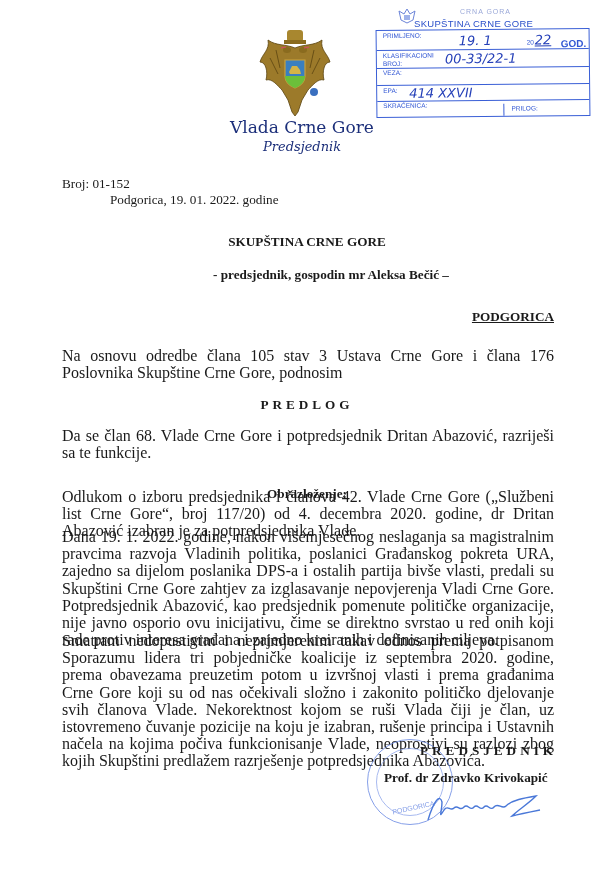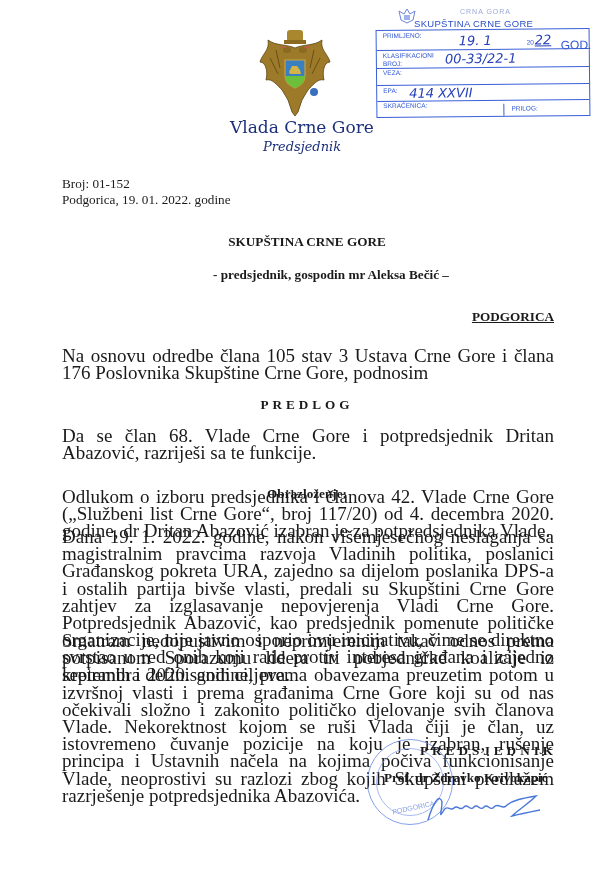--- a/index.html
+++ b/index.html
@@ -11,34 +11,34 @@
 
   
   .stamp { left: 376px; top: 12px; width: 216px; height: 104px; color: #2a4fc9; font-family: "Liberation Sans", sans-serif; }
   .stamp-logo { left: 20px; top: -4px; width: 22px; height: 16px; }
   .stamp-sub { left: 84px; top: -4px; font-size: 7px; color: #9aa8d8; letter-spacing: 1px; }
   .stamp-title { left: 38px; top: 6px; font-size: 9.5px; letter-spacing: 0.3px; }
   .stamp-box { left: 0; top: 17px; width: 212px; height: 86px; border: 1.2px solid #3a5fd6; transform: rotate(-0.6deg); }
   .stamp-row { position: absolute; left: 0; right: 0; border-bottom: 1.2px solid #3a5fd6; }
   .stamp-label { position: absolute; font-size: 6.5px; color: #3358d4; }
   .hand { position: absolute; font-family: "DejaVu Sans", sans-serif; font-style: italic; color: #2540b8; font-size: 13px; }
-  .stamp-small { position: absolute; font-size: 12px; font-weight: normal; color: #3358d4; }
+  .stamp-small { position: absolute; font-size: 10px; font-weight: bold; color: #3358d4; }
 
   
   .crest { left: 256px; top: 28px; width: 78px; height: 90px; }
   .crest-caption1 { left: 230px; top: 117px; font-family: "DejaVu Serif", serif; font-size: 17px; color: #1c2f7a; }
   .crest-caption2 { left: 263px; top: 139px; font-family: "DejaVu Serif", serif; font-style: italic; font-size: 13px; color: #1c2f7a; }
 
   .line { font-size: 13.2px; line-height: 16px; white-space: nowrap; }
   .meta { left: 62px; }
   .center { left: 0; width: 614px; text-align: center; }
   .bold { font-weight: bold; }
   .underline { text-decoration: underline; }
 
-  .para { left: 62px; width: 492px; font-size: 19px; line-height: 17.2px; text-align: justify; }
+  .para { left: 62px; width: 492px; font-size: 16px; line-height: 17.2px; text-align: justify; }
   .spaced { letter-spacing: 4px; }
 
   
   .seal { left: 367px; top: 739px; width: 84px; height: 84px; border: 1.5px solid #5d7fe0; border-radius: 50%; opacity: 0.75; }
   .seal-inner { position: absolute; left: 8px; top: 8px; width: 66px; height: 66px; border: 1px solid #8aa2ea; border-radius: 50%; }
   .seal-text { position: absolute; left: 24px; top: 64px; font-family: "Liberation Sans", sans-serif; font-size: 7px; color: #5d7fe0; transform: rotate(-12deg); }
   .signature { left: 420px; top: 790px; width: 130px; height: 34px; }
 </style>
 </head>
 <body>
@@ -88,21 +88,21 @@
   <path d="M25 20 L30 19 M53 19 L48 20" stroke="#d14a6a" stroke-width="1.2"></path>
   <path d="M29 32 L49 32 L49 48 C49 54 44 58 39 60 C34 58 29 54 29 48 Z" fill="#3a7fbf" stroke="#c9a13c" stroke-width="1.2"></path>
   <path d="M29 48 L49 48 C49 54 44 58 39 60 C34 58 29 54 29 48 Z" fill="#6bbf3a"></path>
   <path d="M33 44 L36 38 L41 38 L44 42 L45 46 L34 46 Z" fill="#d4b447"></path>
   <circle cx="58" cy="64" r="4" fill="#3a6fbf"></circle>
 </svg>
 <div class="abs crest-caption1">Vlada Crne Gore</div>
 <div class="abs crest-caption2">Predsjednik</div>
 
 <div class="abs line meta" style="top:176px;">Broj: 01-152</div>
-<div class="abs line meta" style="top:192px;">Podgorica, 19. 01. 2022. godine</div>
+<div class="abs line meta" style="top:192px;margin-left:48px;">Podgorica, 19. 01. 2022. godine</div>
 
 <div class="abs line center bold" style="top:234px;">SKUPŠTINA CRNE GORE</div>
 <div class="abs line center bold" style="top:267px;margin-left:24px;">- predsjednik, gospodin mr Aleksa Bečić –</div>
 <div class="abs line bold underline" style="top:309px; right:60px;">PODGORICA</div>
 
 <div class="abs para" style="top:347px;">Na osnovu odredbe člana 105 stav 3 Ustava Crne Gore  i člana 176 Poslovnika Skupštine Crne Gore, podnosim</div>
 <div class="abs line center bold spaced" style="top:397px;">PREDLOG</div>
 <div class="abs para" style="top:427px;">Da se član 68. Vlade Crne Gore i potpredsjednik Dritan Abazović, razriješi sa te funkcije.</div>
 <div class="abs line center bold" style="top:486px;">Obrazloženje:</div>
 <div class="abs para" style="top:488px;">Odlukom o izboru predsjednika i članova 42. Vlade Crne Gore („Službeni list Crne Gore“, broj 117/20) od 4. decembra 2020. godine, dr Dritan Abazović izabran je za potpredsjednika Vlade.</div>

